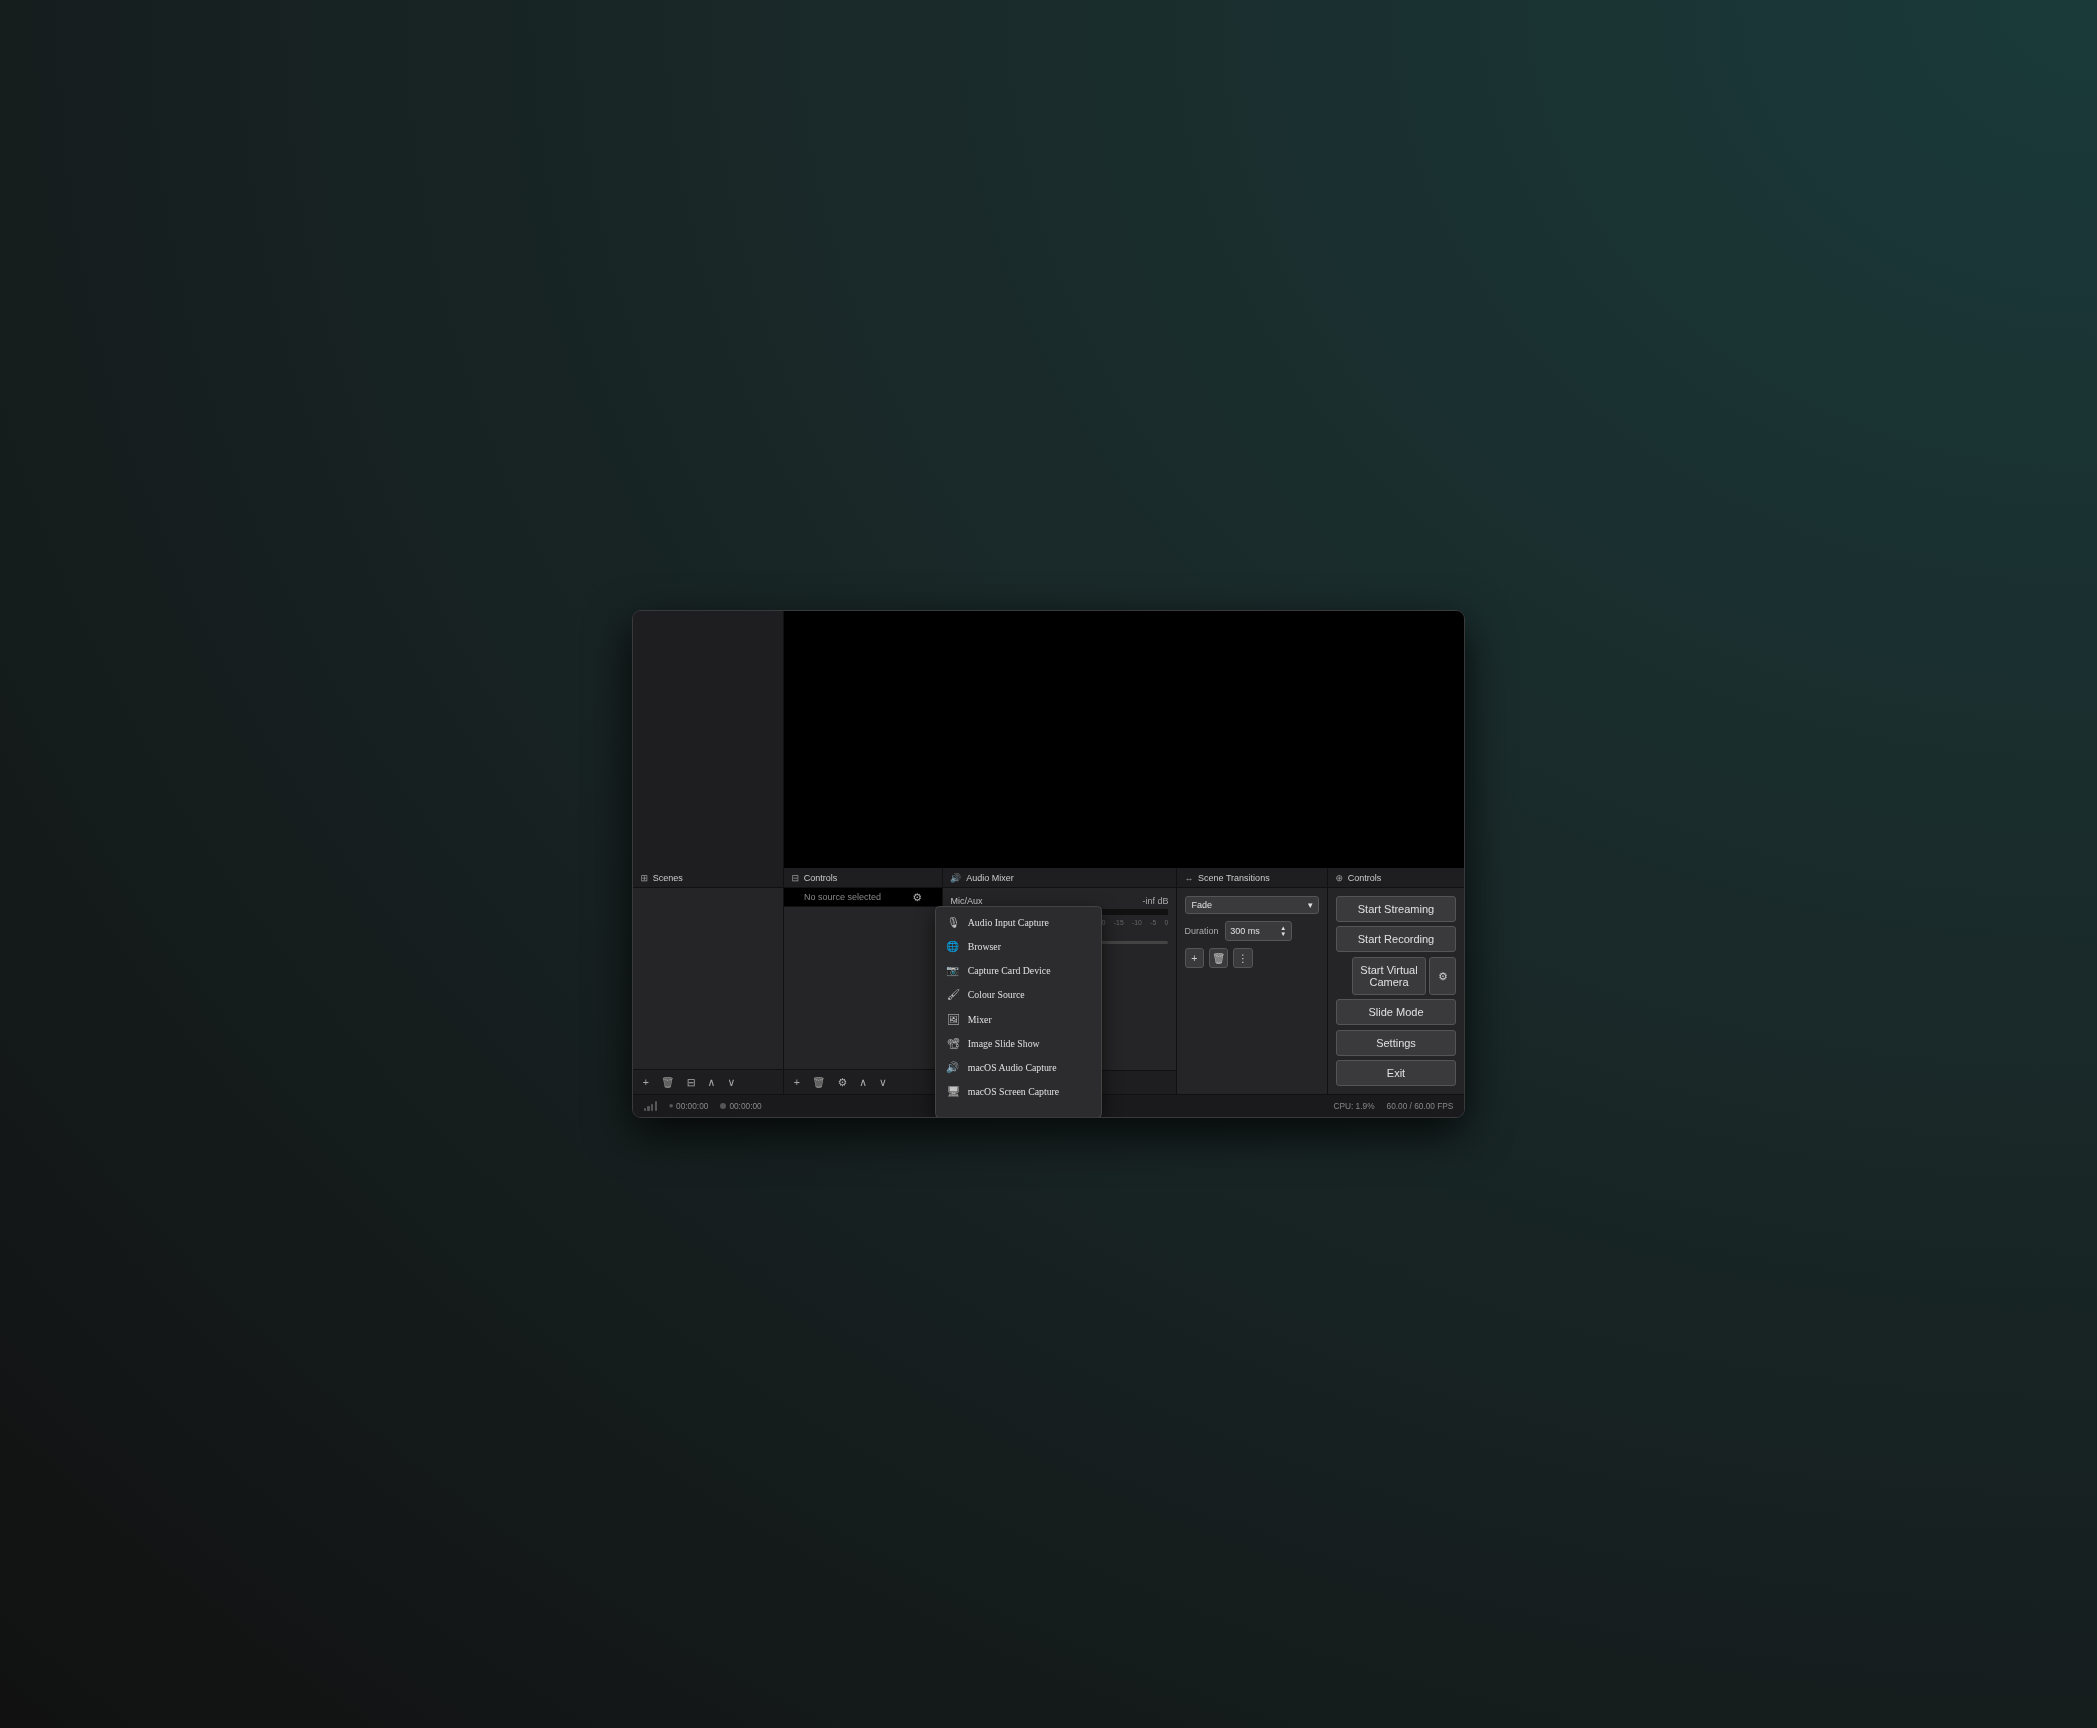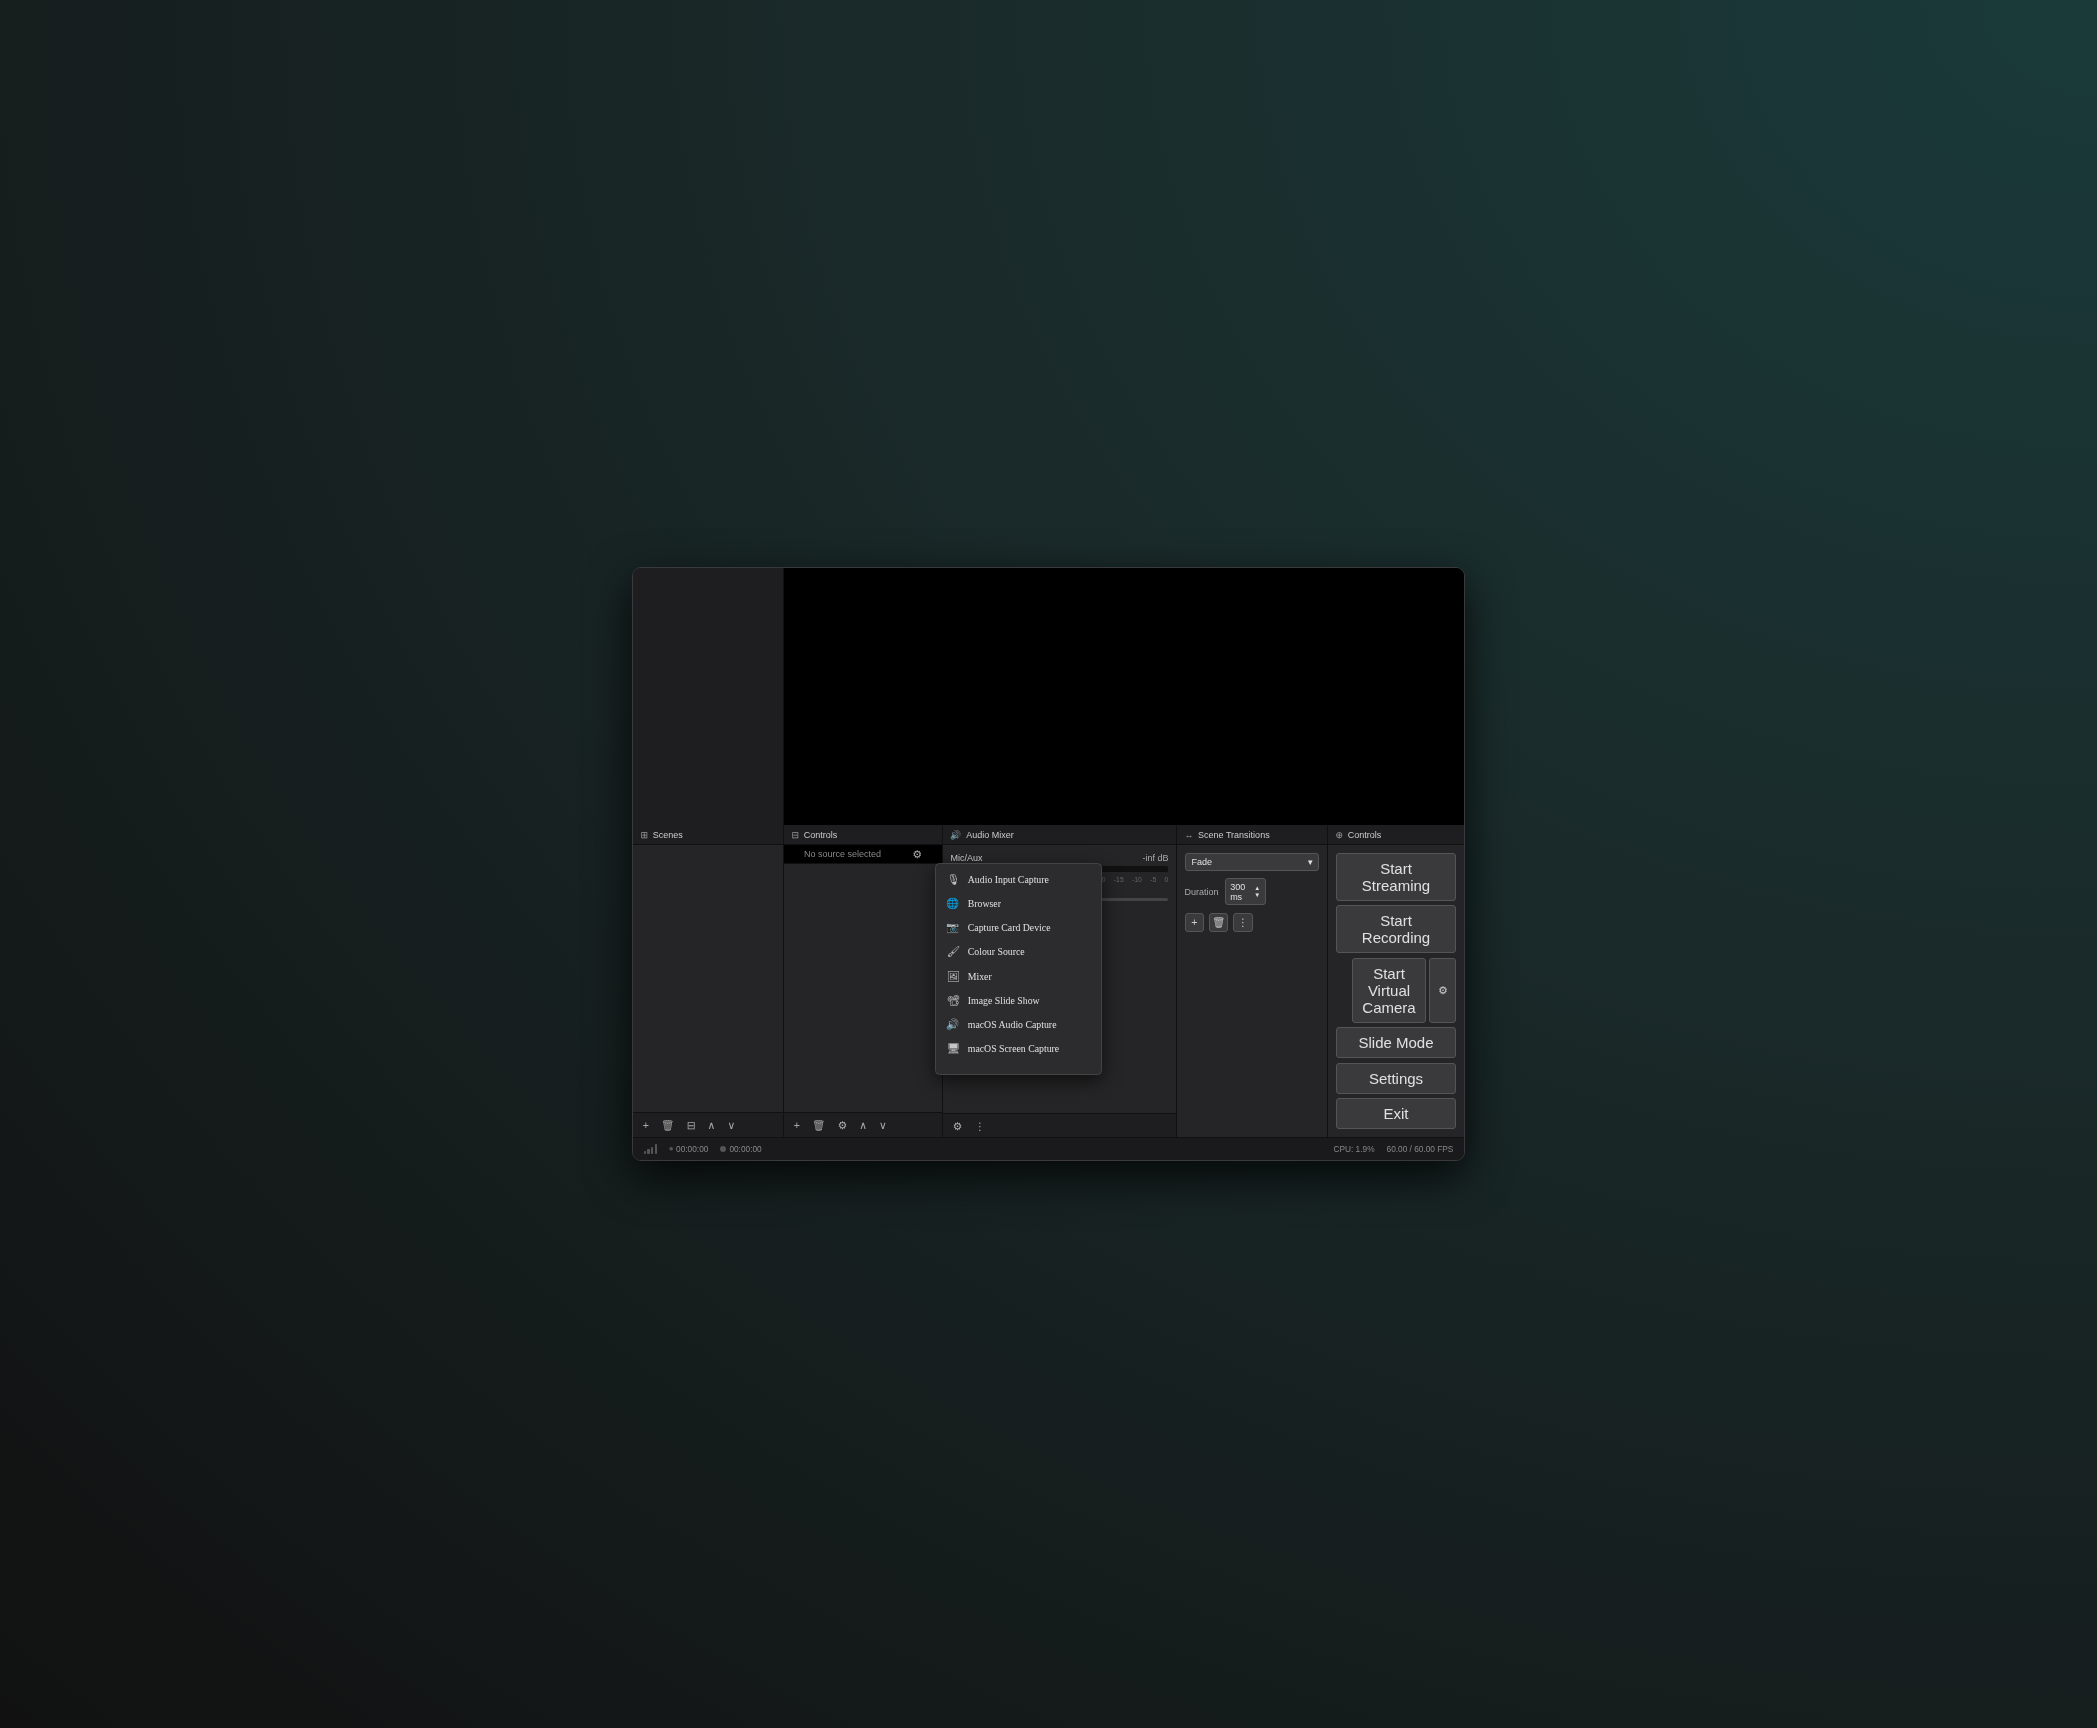--- a/index.html
+++ b/index.html
@@ -255,21 +255,21 @@
       gap: 6px;
     }
     .duration-label { color: #aaa; font-size: 9px; }
     .duration-input {
       background: #3a3a3c;
       border: 0.8px solid #555;
       color: #e0e0e0;
       padding: 2.3px 4.5px;
       border-radius: 3px;
       font-size: 9px;
-      width: 41px;
+      width: 67px;
       display: flex;
       align-items: center;
       justify-content: space-between;
     }
     .transition-toolbar {
       display: flex;
       gap: 4.5px;
       align-items: center;
     }
     .trans-btn {
@@ -293,21 +293,21 @@
       flex-direction: column;
       gap: 4.5px;
     }
     .ctrl-btn {
       background: #3a3a3c;
       border: 0.8px solid #555;
       color: #e0e0e0;
       padding: 6px 7.6px;
       border-radius: 3px;
       cursor: pointer;
-      font-size: 15px;
+      font-size: 11px;
       text-align: center;
       width: 100%;
     }
     .ctrl-btn-row {
       display: flex;
       gap: 3px;
       margin-left: 16px;
     }
     .ctrl-btn-row .ctrl-btn {
       flex: 1;

